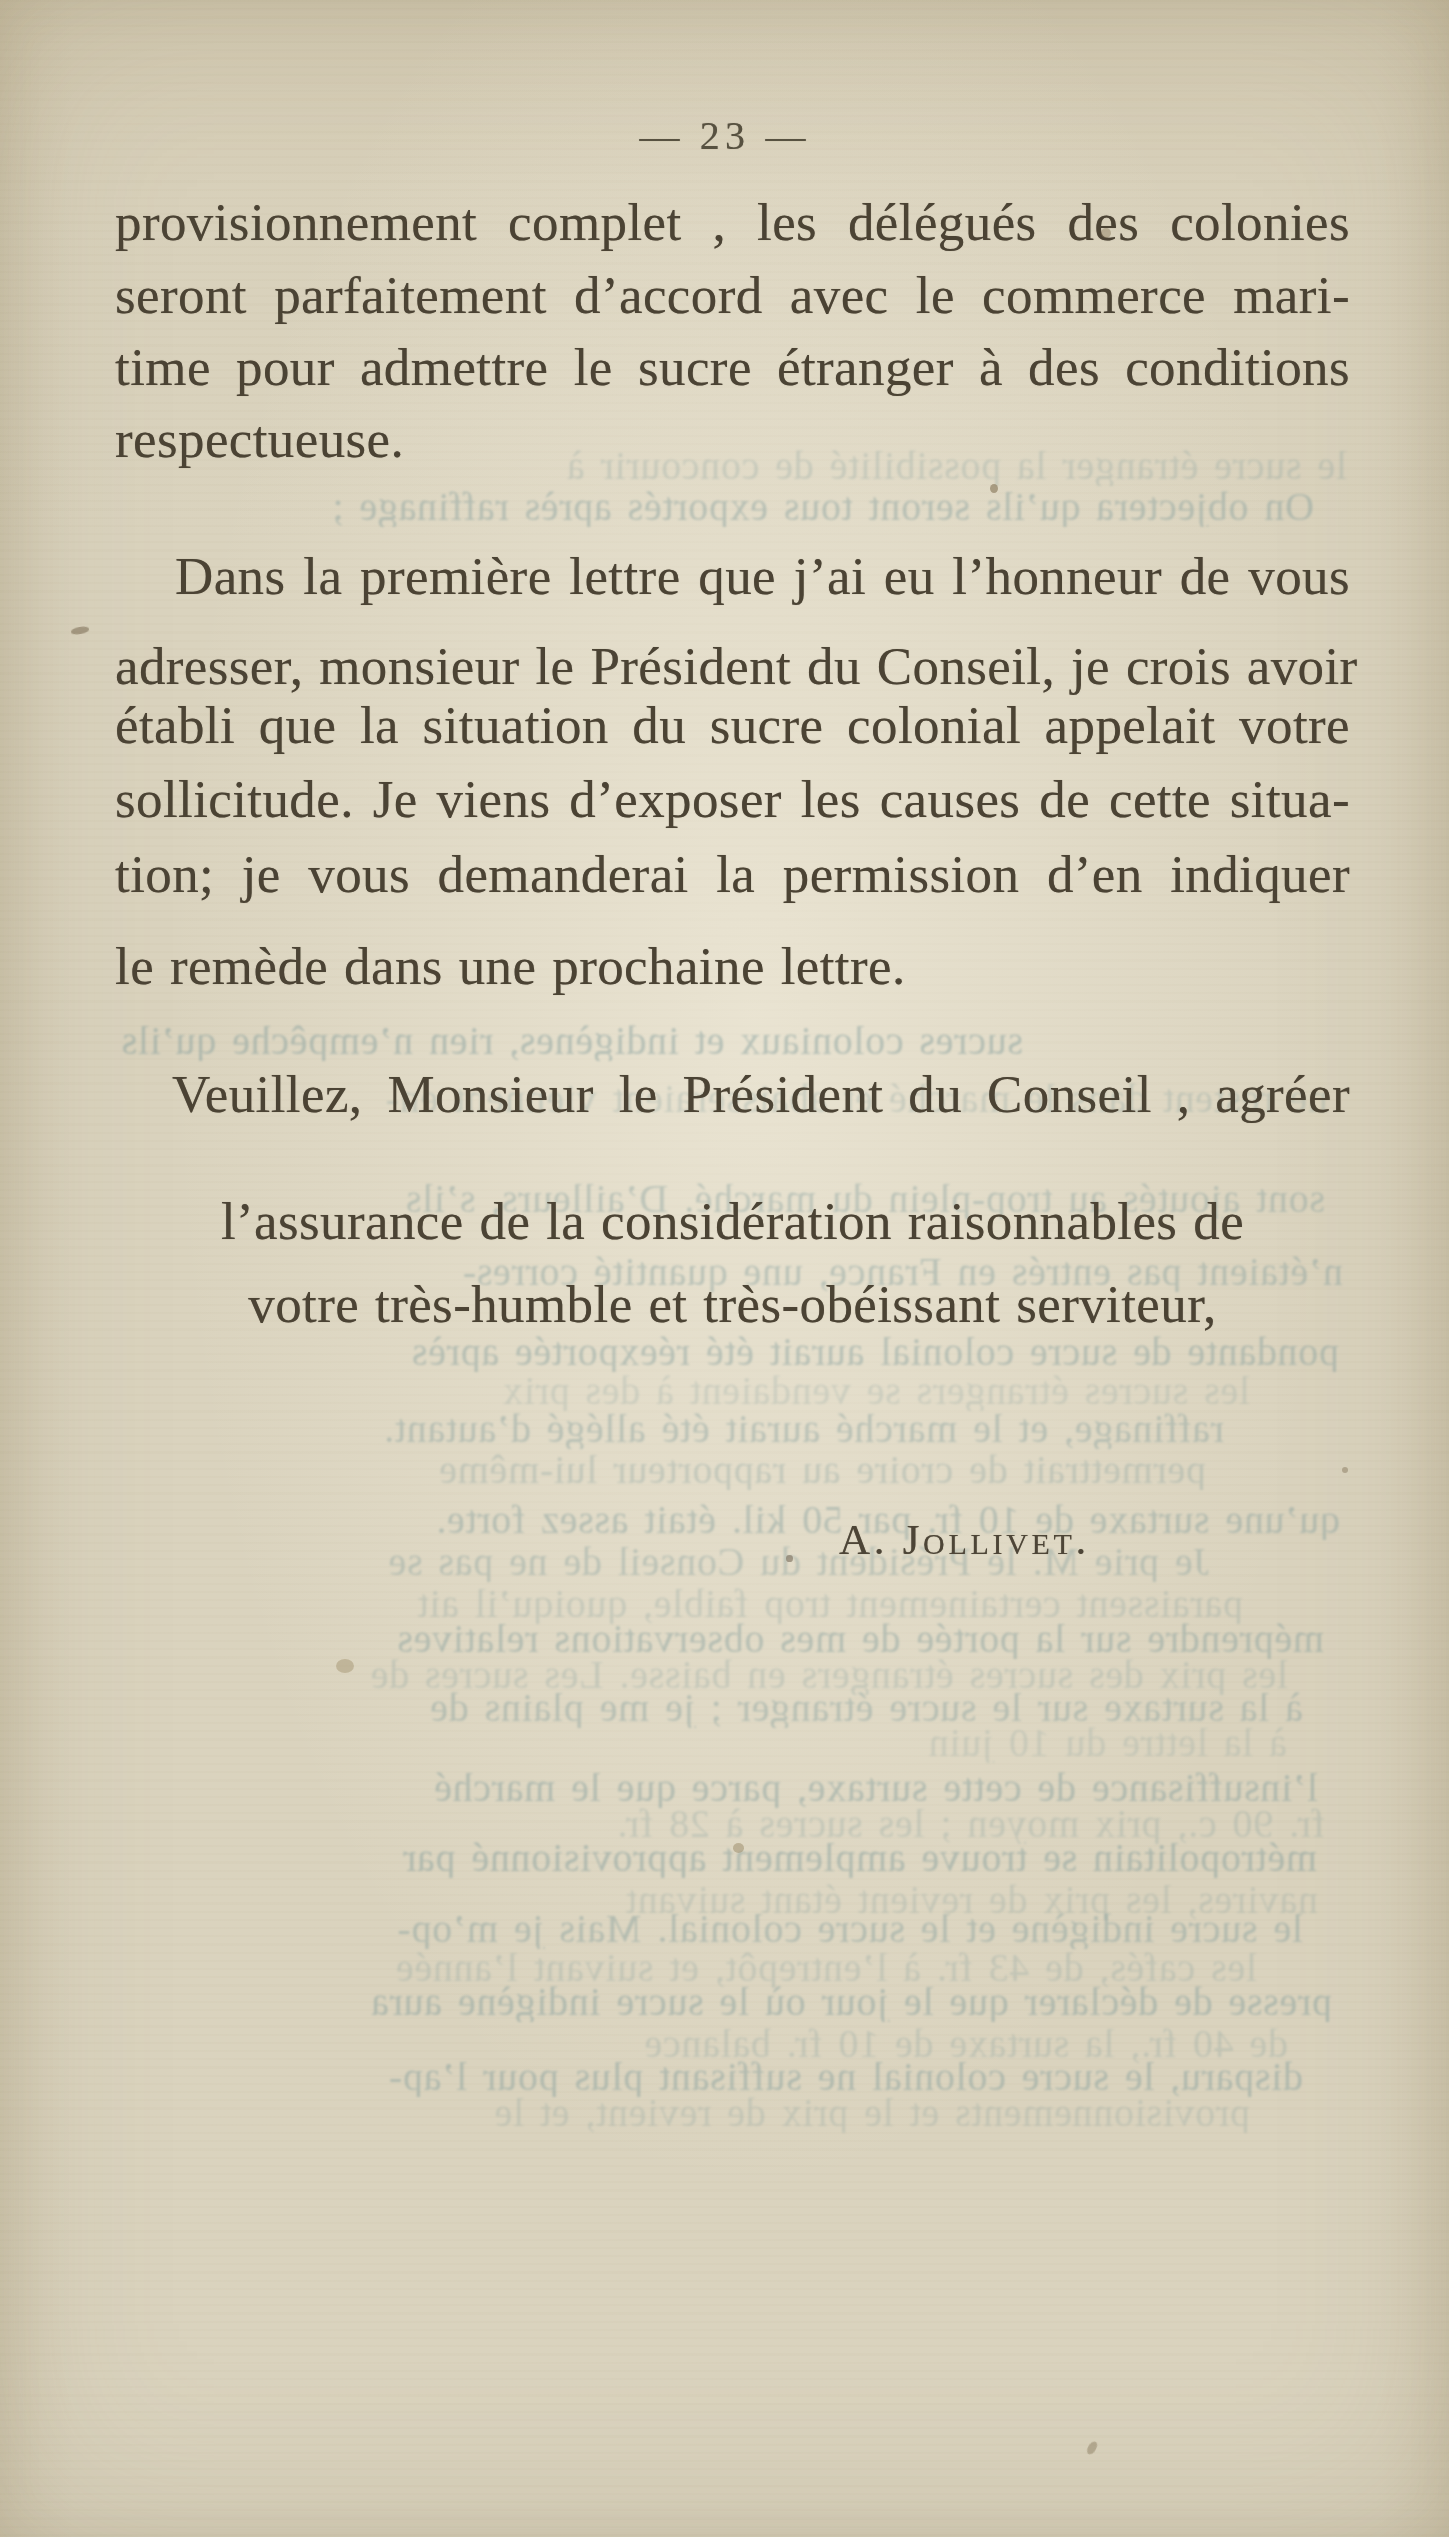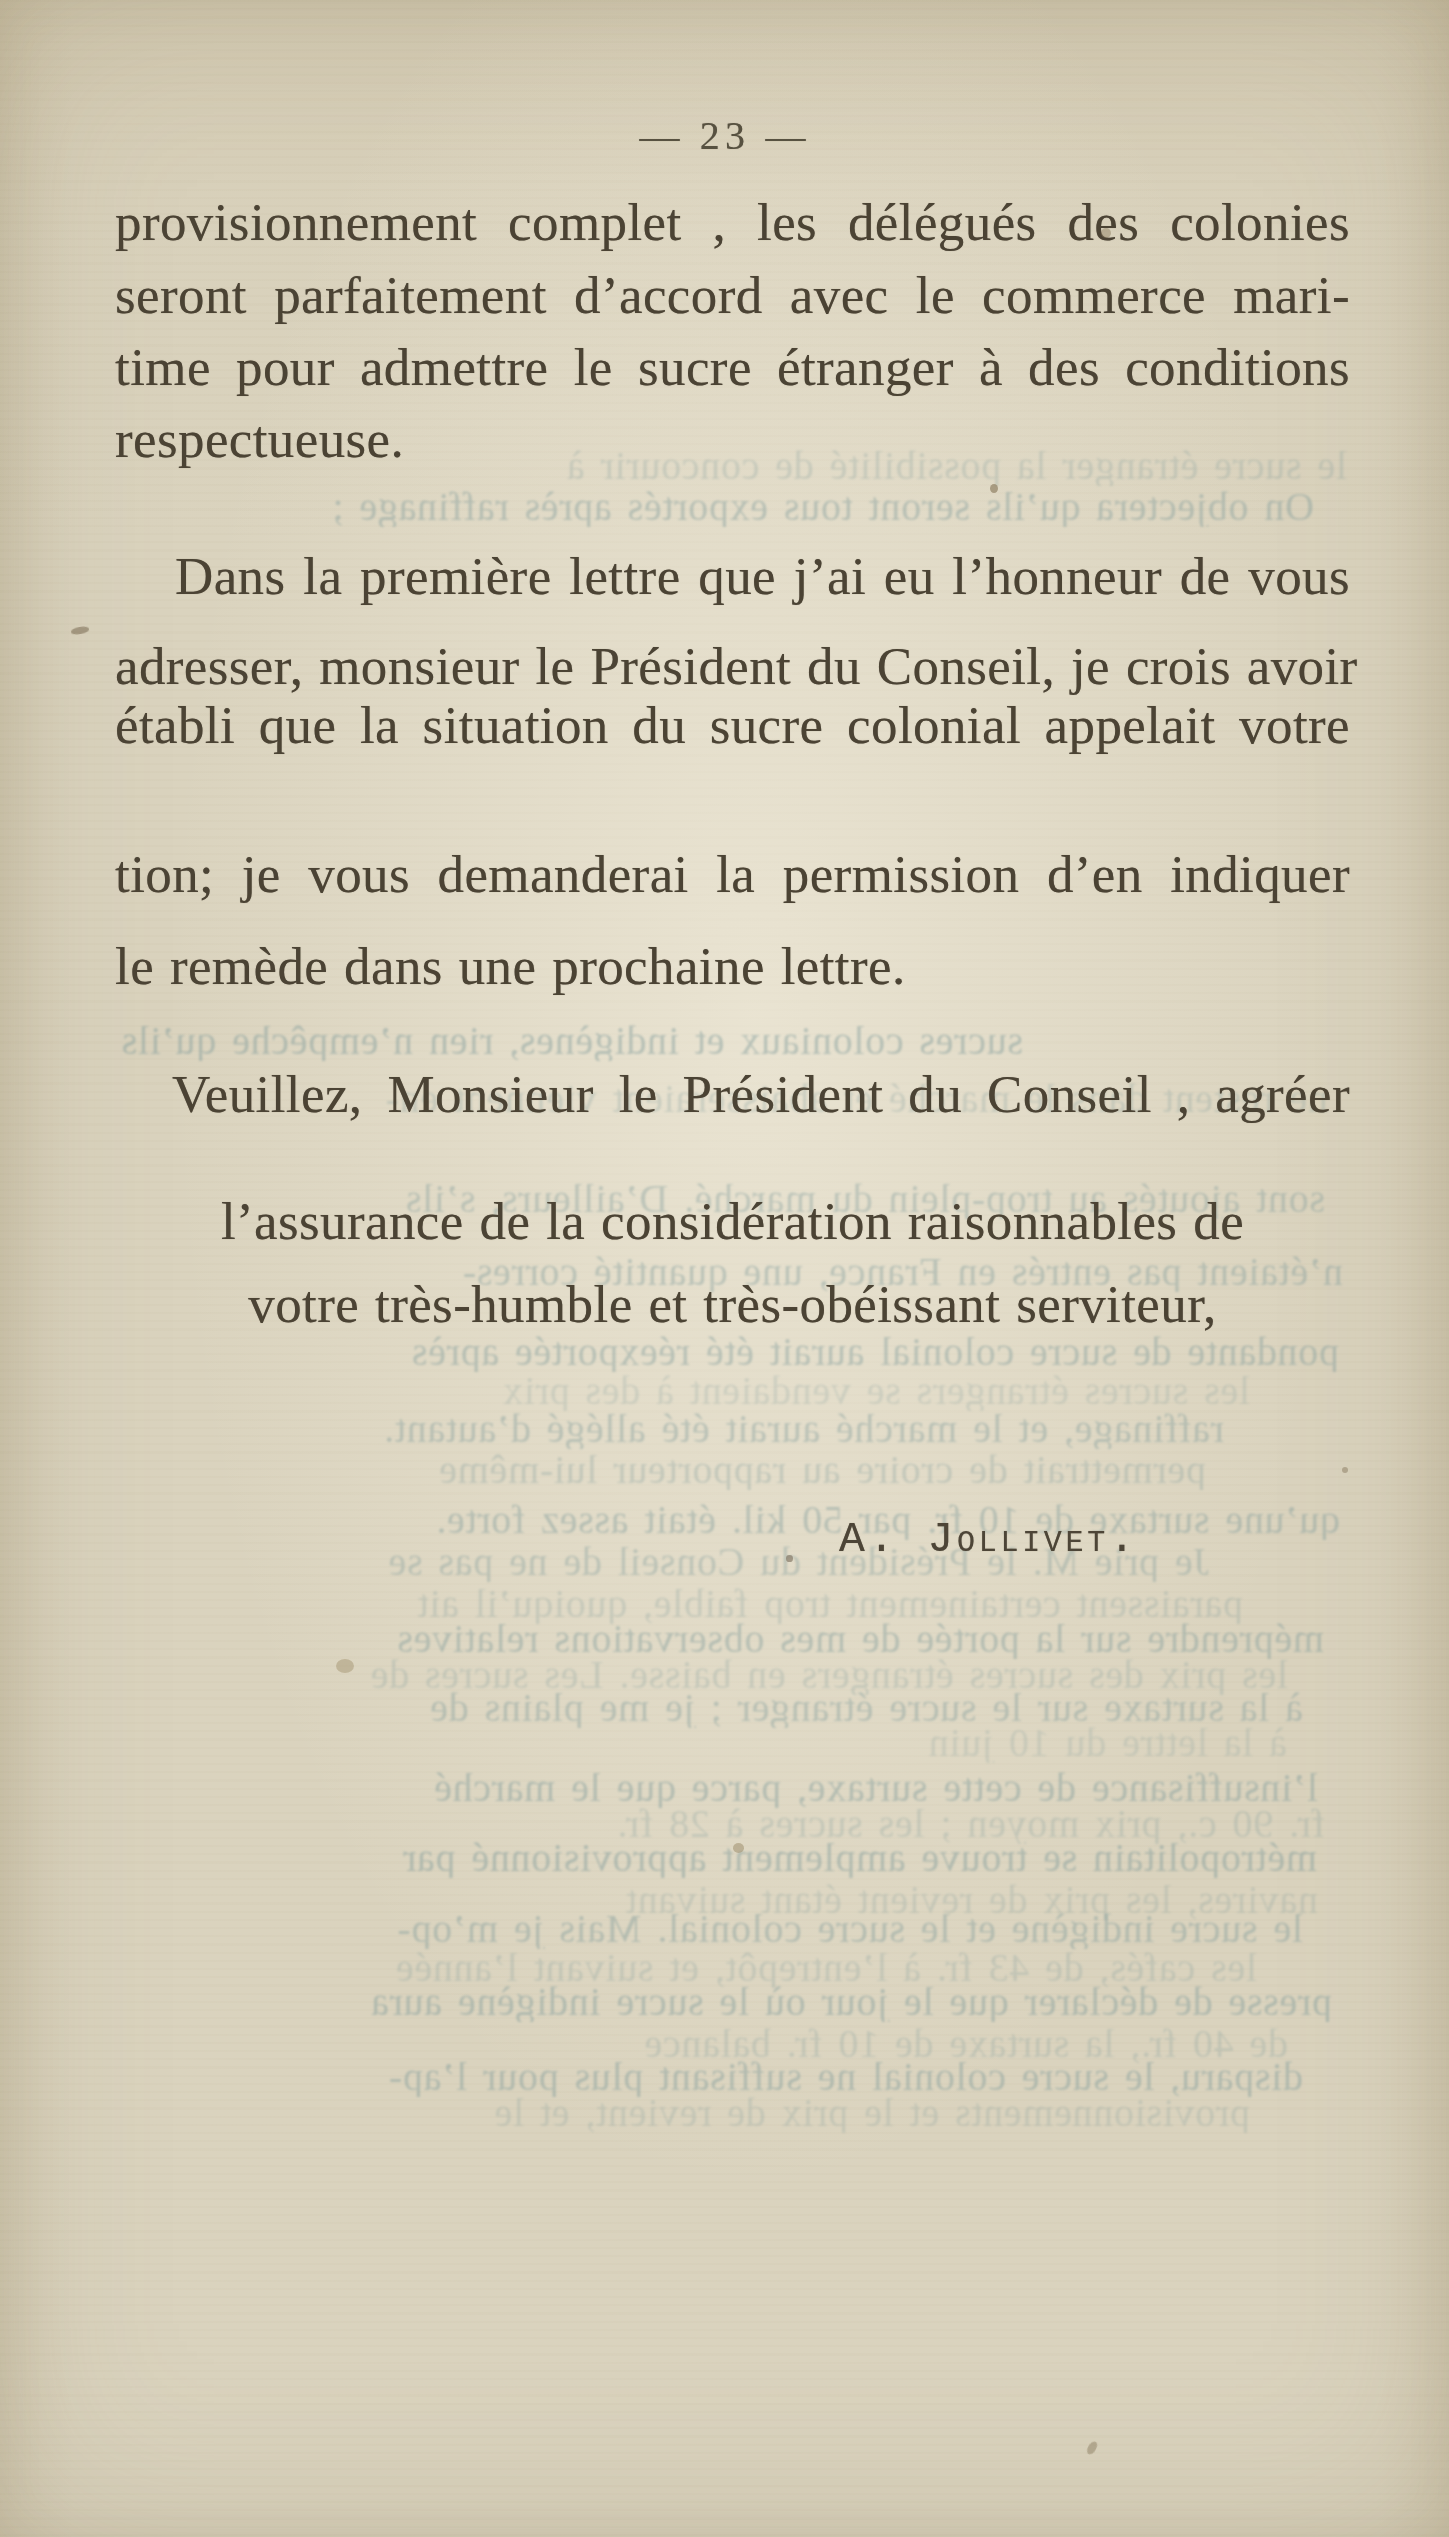--- a/index.html
+++ b/index.html
@@ -80,21 +80,20 @@
   .signature {
     position: absolute;
     top: 1518px; left: 839px;
     font-size: 43px;
     line-height: 1;
     font-variant: small-caps;
     letter-spacing: 3.7px;
     color: #4d4537;
     text-shadow: 0 0 0.7px rgba(74,66,52,0.6);
     white-space: nowrap;
-    font-family: Liberation Mono, monospace;
   }
 
   
   #marks-layer { position: absolute; inset: 0; z-index: 3; pointer-events: none; }
   .mark { position: absolute; filter: blur(0.6px); }
 </style>
 </head>
 <body>
 
 <div class="page">
@@ -134,20 +133,21 @@
     <div class="page-number">— 23 —</div>
 
     <div class="line" style="top:196px">provisionnement complet , les délégués des colonies</div>
     <div class="line" style="top:269px">seront parfaitement d’accord avec le commerce mari-</div>
     <div class="line" style="top:341px">time pour admettre le sucre étranger à des conditions</div>
     <div class="line endline" style="top:413px">respectueuse.</div>
 
     <div class="line indent1" style="top:550px">Dans la première lettre que j’ai eu l’honneur de vous</div>
     <div class="line" style="top:640px">adresser, monsieur le Président du Conseil, je crois avoir</div>
     <div class="line" style="top:699px">établi que la situation du sucre colonial appelait votre</div>
+    <div class="line" style="top:773px">sollicitude. Je viens d’exposer les causes de cette situa-</div>
     <div class="line" style="top:848px">tion; je vous demanderai la permission d’en indiquer</div>
     <div class="line endline" style="top:940px">le remède dans une prochaine lettre.</div>
 
     <div class="line indent2" style="top:1068px">Veuillez, Monsieur le Président du Conseil , agréer</div>
     <div class="line centered" style="top:1195px">l’assurance de  la considération raisonnables de</div>
     <div class="line centered" style="top:1278px">votre très-humble et très-obéissant serviteur,</div>
 
     <div class="signature">A. Jollivet.</div>
 
   </div>

